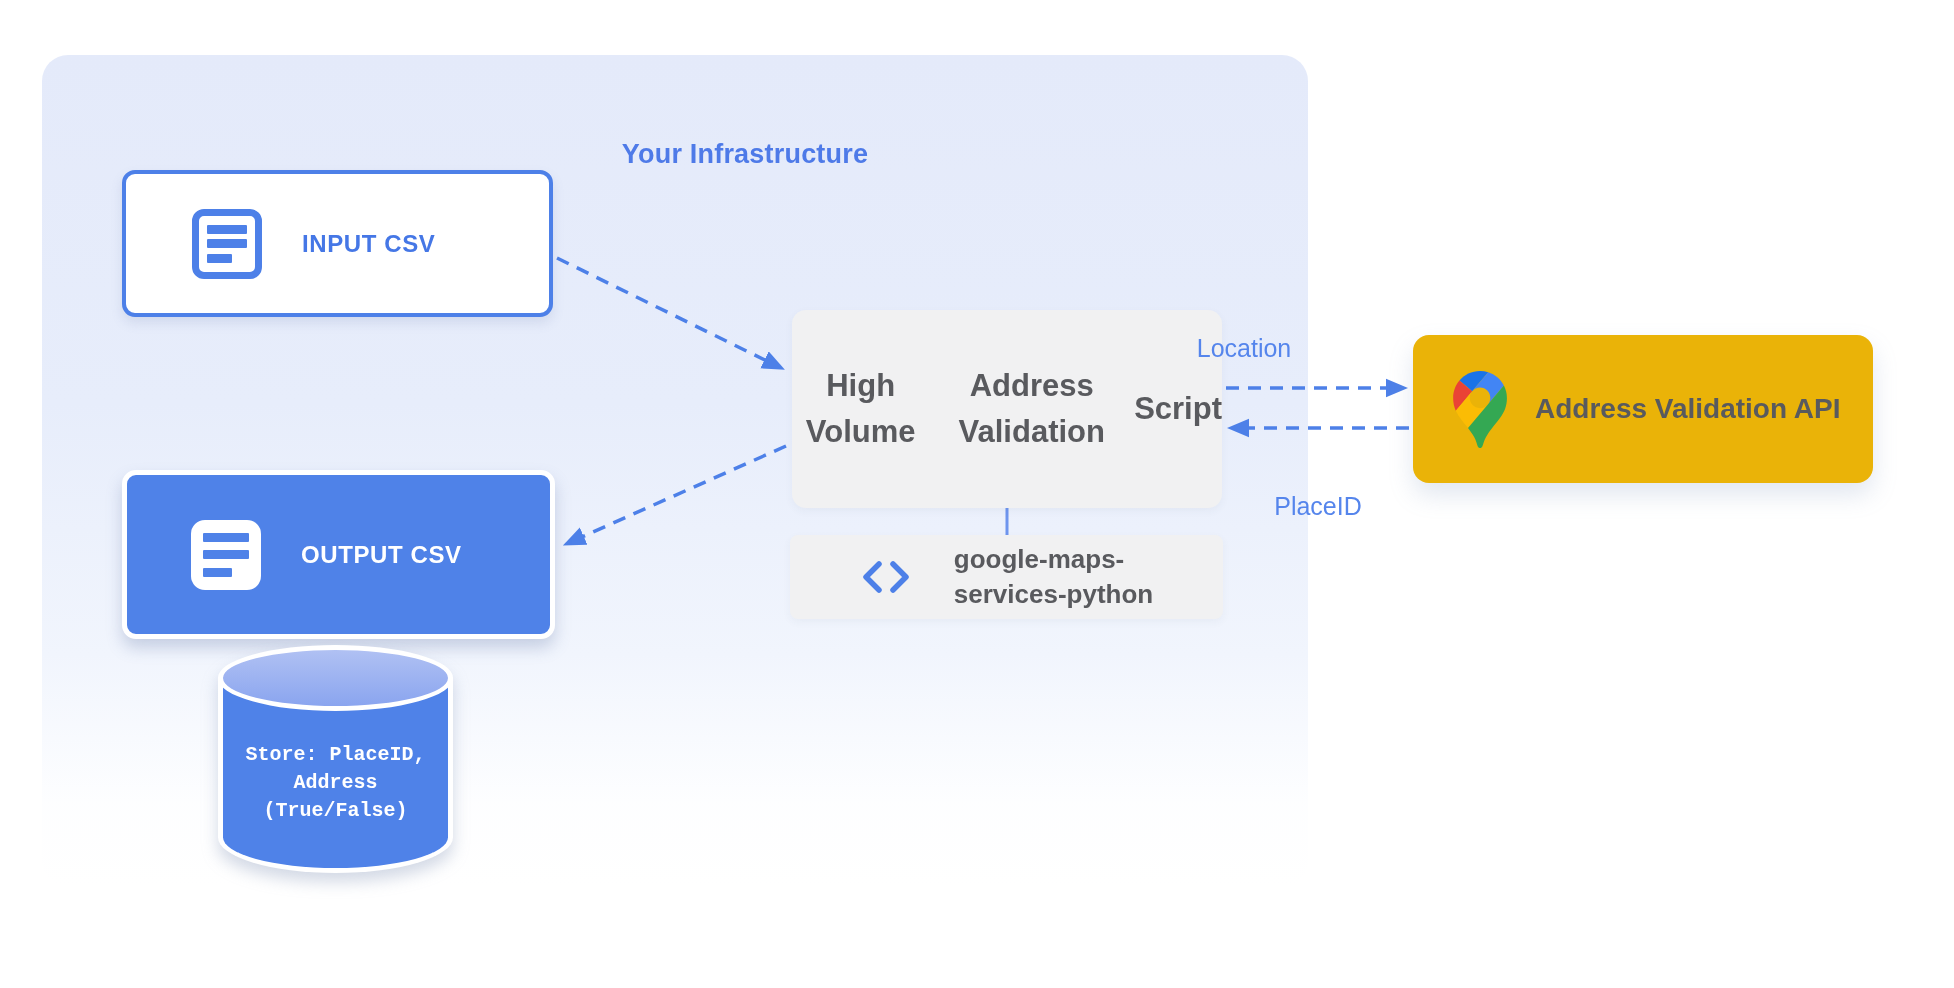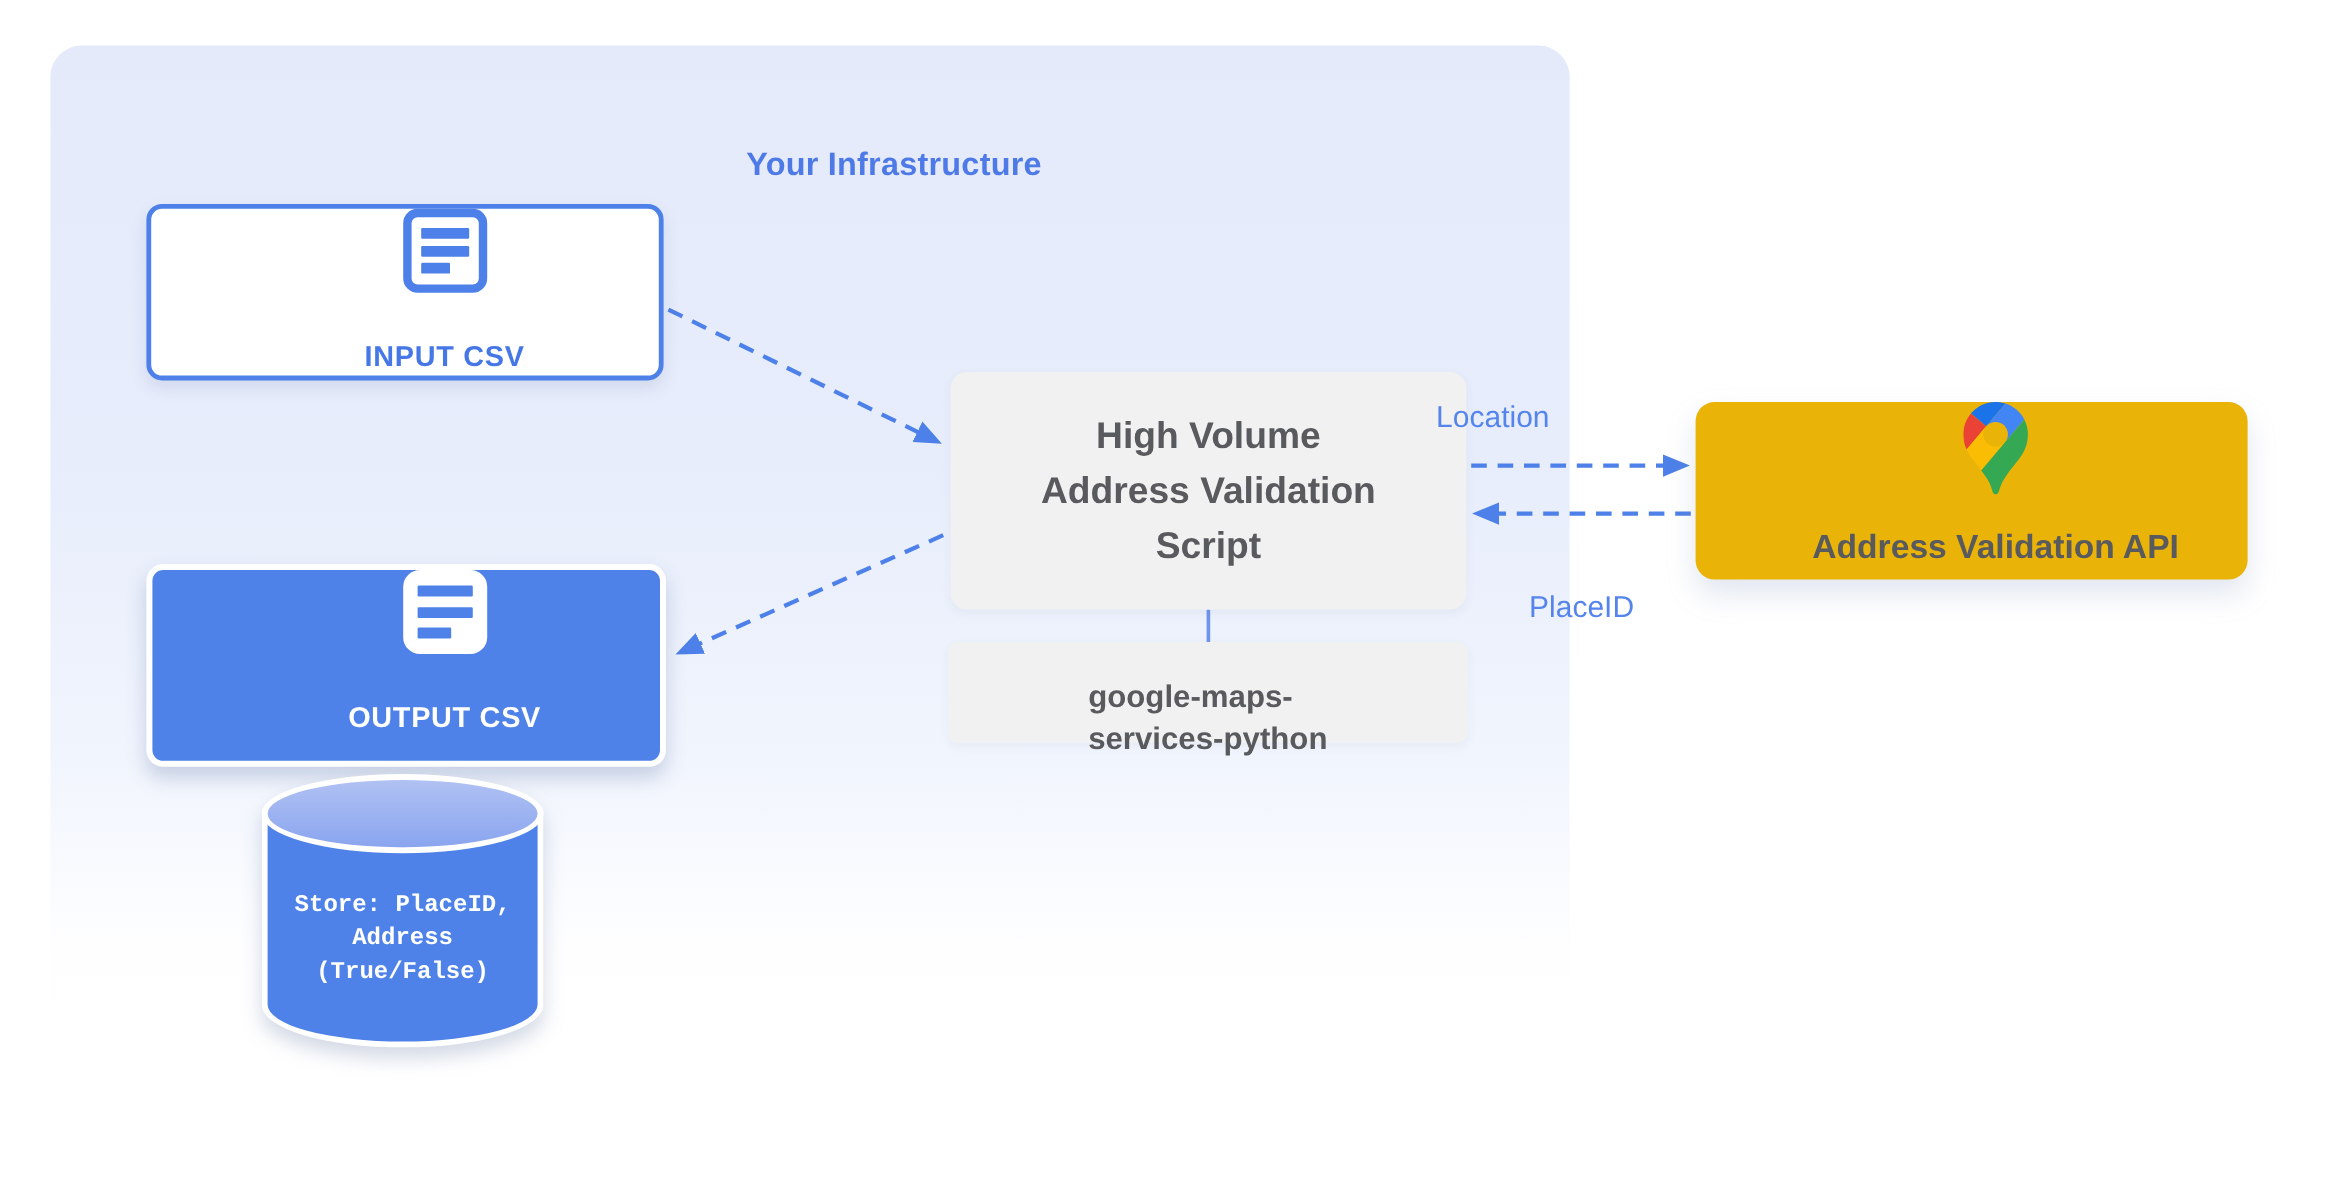--- a/index.html
+++ b/index.html
@@ -10,21 +10,21 @@
     position: relative;
     width: 1954px;
     height: 988px;
     background: #ffffff;
     overflow: hidden;
   }
 
   
   .infra {
     position: absolute;
-    left: 42px; top: 38px;
+    left: 42px; top: 55px;
     width: 1266px; height: 832px;
     border-radius: 26px;
     background: linear-gradient(180deg,
       #e4eafa 0%,
       #e7edfb 42%,
       #f1f5fd 72%,
       rgba(252,253,255,0.55) 90%,
       rgba(255,255,255,0) 100%);
   }
   .infra-title {
@@ -42,21 +42,21 @@
   svg.overlay {
     position: absolute;
     left: 0; top: 0;
     width: 1954px; height: 988px;
     pointer-events: none;
   }
   .dashline { stroke: #4d80e8; stroke-width: 3.5; stroke-dasharray: 13 9; fill: none; }
   .solidline { stroke: #6e95ee; stroke-width: 3; fill: none; }
 
   
-  .node { position: absolute; display: flex; align-items: center; flex-direction: column; }
+  .node { position: absolute; display: flex; align-items: center; }
 
   .input-box {
     left: 122px; top: 170px;
     width: 431px; height: 147px;
     background: #ffffff;
     border: 4px solid #4d80e8;
     border-radius: 13px;
     box-shadow: 0 6px 12px rgba(100,120,170,0.16);
     padding-left: 66px;
     gap: 40px;
@@ -97,21 +97,21 @@
   .doc-filled .bar { height: 9px; background: #4f82e8; border-radius: 1px; }
   .doc-filled .bar.short { width: 62%; }
 
   
   .script-box {
     left: 792px; top: 310px;
     width: 430px; height: 198px;
     background: #f1f1f2;
     border-radius: 14px;
     box-shadow: 0 3px 8px rgba(60,70,100,0.05);
-    flex-direction: column;
+    flex-direction: row;
     justify-content: center;
     text-align: center;
     font-size: 31px; font-weight: bold; line-height: 46px;
     color: #595a5e;
   }
 
   .lib-box {
     left: 790px; top: 535px;
     width: 433px; height: 84px;
     background: #f1f1f2;

